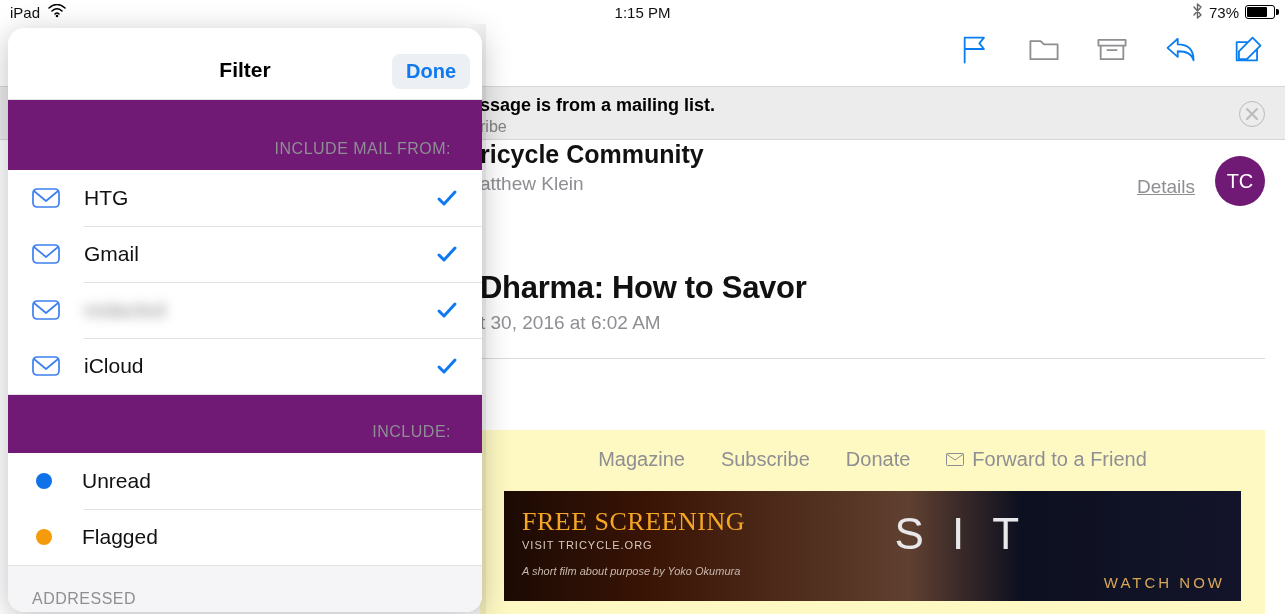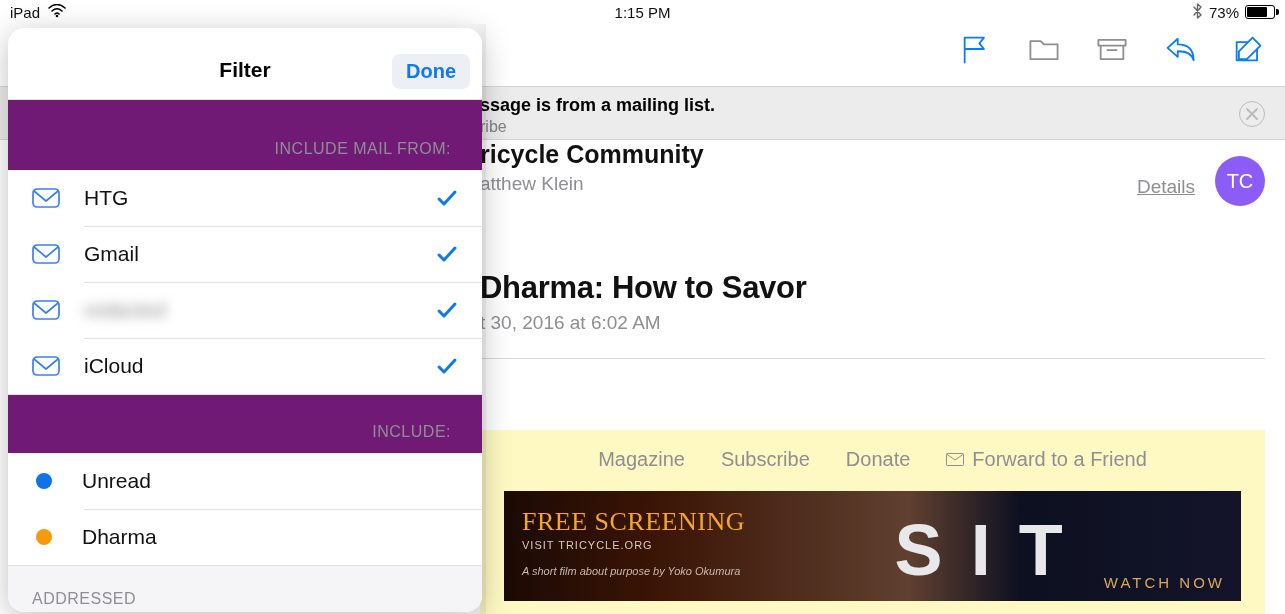--- a/index.html
+++ b/index.html
@@ -22,39 +22,39 @@
 
 .msg-notice { position: absolute; top: 86px; left: 0; right: 0; height: 54px; background: #ececec; border-top: 1px solid #d6d6d6; border-bottom: 1px solid #d6d6d6; display: flex; align-items: flex-start; padding: 8px 20px 0 480px; font-size: 18px; }
 .msg-notice .subline { color: #808085; font-size: 16px; margin-top: 2px; }
 .dismiss { position: absolute; right: 20px; top: 14px; width: 26px; height: 26px; border: 1.5px solid #bbb; border-radius: 50%; display: flex; align-items: center; justify-content: center; color: #bbb; font-size: 17px; }
 
 
 .sender { position: absolute; top: 140px; left: 480px; right: 20px; }
 .sender .from { font-size: 25px; font-weight: 600; color: #111; }
 .sender .to { font-size: 19px; color: #8e8e93; margin-top: 4px; }
 .details-link { position: absolute; right: 70px; top: 36px; font-size: 19px; color: #8e8e93; text-decoration: underline; }
-.avatar { position: absolute; right: 0; top: 16px; width: 50px; height: 50px; border-radius: 50%; background: #8b5cf6; color: #fff; display: flex; align-items: center; justify-content: center; font-size: 20px; font-weight: 500; text-align: right; }
+.avatar { position: absolute; right: 0; top: 16px; width: 50px; height: 50px; border-radius: 50%; background: #701a75; color: #fff; display: flex; align-items: center; justify-content: center; font-size: 20px; font-weight: 500; text-align: right; }
 
 
 .subject-block { position: absolute; top: 270px; left: 480px; right: 20px; }
 .subject-block .subject { font-size: 31px; font-weight: 700; color: #111; letter-spacing: -0.3px; }
 .subject-block .date { font-size: 19px; color: #8e8e93; margin-top: 6px; }
 .rule { position: absolute; top: 358px; left: 480px; right: 20px; height: 1px; background: #d9d9dc; }
 
 
 .newsletter-wrap { position: absolute; top: 430px; left: 480px; right: 20px; bottom: 0; background: #fef9c3; padding: 18px 24px 0; }
 .nav-links { display: flex; gap: 36px; justify-content: center; font-size: 20px; color: #8e8e93; }
 .nav-links .item { display: flex; align-items: center; gap: 8px; }
 .banner { margin-top: 20px; height: 110px; background: linear-gradient(90deg, #1b0a04 0%, #3a1405 20%, #604030 55%, #0d1020 70%, #13142a 100%); position: relative; color: #fff; padding: 14px 18px; overflow: hidden; }
 .banner .l1 { font-size: 12px; letter-spacing: 1px; color: #d9c9c0; }
 .banner .l1 .date { color: #f1e7d9; }
 .banner .l2 { font-family: Georgia, serif; font-size: 26px; color: #f5a623; letter-spacing: 0.5px; margin-top: 2px; }
 .banner .l3 { font-size: 11px; letter-spacing: 1px; color: #d9c9c0; margin-top: 2px; }
 .banner .l4 { font-size: 11px; font-style: italic; color: #c8b8ad; margin-top: 14px; }
-.banner .sit { position: absolute; left: 53%; top: 18px; font-family: "Arial Black", Arial, sans-serif; font-weight: 700; font-size: 72px; letter-spacing: 28px; color: #e8e8ea; }
+.banner .sit { position: absolute; left: 53%; top: 18px; font-family: "Arial Black", Arial, sans-serif; font-weight: 400; font-size: 44px; letter-spacing: 28px; color: #e8e8ea; }
 .banner .watch { position: absolute; right: 16px; bottom: 10px; font-size: 15px; letter-spacing: 3px; color: #d8a858; }
 .popover { position: absolute; top: 28px; left: 8px; width: 474px; height: 584px; background: #fff; border-radius: 16px; box-shadow: 0 6px 30px rgba(0,0,0,0.25); overflow: hidden; }
 .po-header { height: 60px; display: flex; align-items: center; justify-content: center; position: relative; border-bottom: 1px solid #e4e4e7; margin-top: 12px; }
 .po-title { font-size: 21px; font-weight: 600; }
 .po-done { position: absolute; right: 12px; top: 14px; background: #eceff4; border-radius: 8px; padding: 6px 14px; color: #1079f0; font-size: 20px; font-weight: 600; }
 .section-label { padding: 40px 31px 12px; font-size: 16px; color: #8e8e93; letter-spacing: 0.5px; background: #701a75; text-align: right; }
 .section-label.tight { padding-top: 28px; }
 .list { background: #fff; }
 .row { display: flex; align-items: center; height: 56px; padding: 0 24px; position: relative; }
 .row + .row::before { content: ""; position: absolute; top: 0; left: 76px; right: 0; height: 1px; background: #e1e1e4; }
@@ -219,18 +219,18 @@
     </div>
 
   <div class="section-label tight">INCLUDE:</div>
   <div class="list" id="include-list">
       <div class="row">
         <span class="dot blue"></span>
         <span class="label">Unread</span>
       </div>
       <div class="row">
         <span class="dot orange"></span>
-        <span class="label">Dharma</span>
+        <span class="label">Flagged</span>
       </div>
     </div>
 
   <div class="trailing-section">ADDRESSED</div>
 </div>
 
 </body></html>

